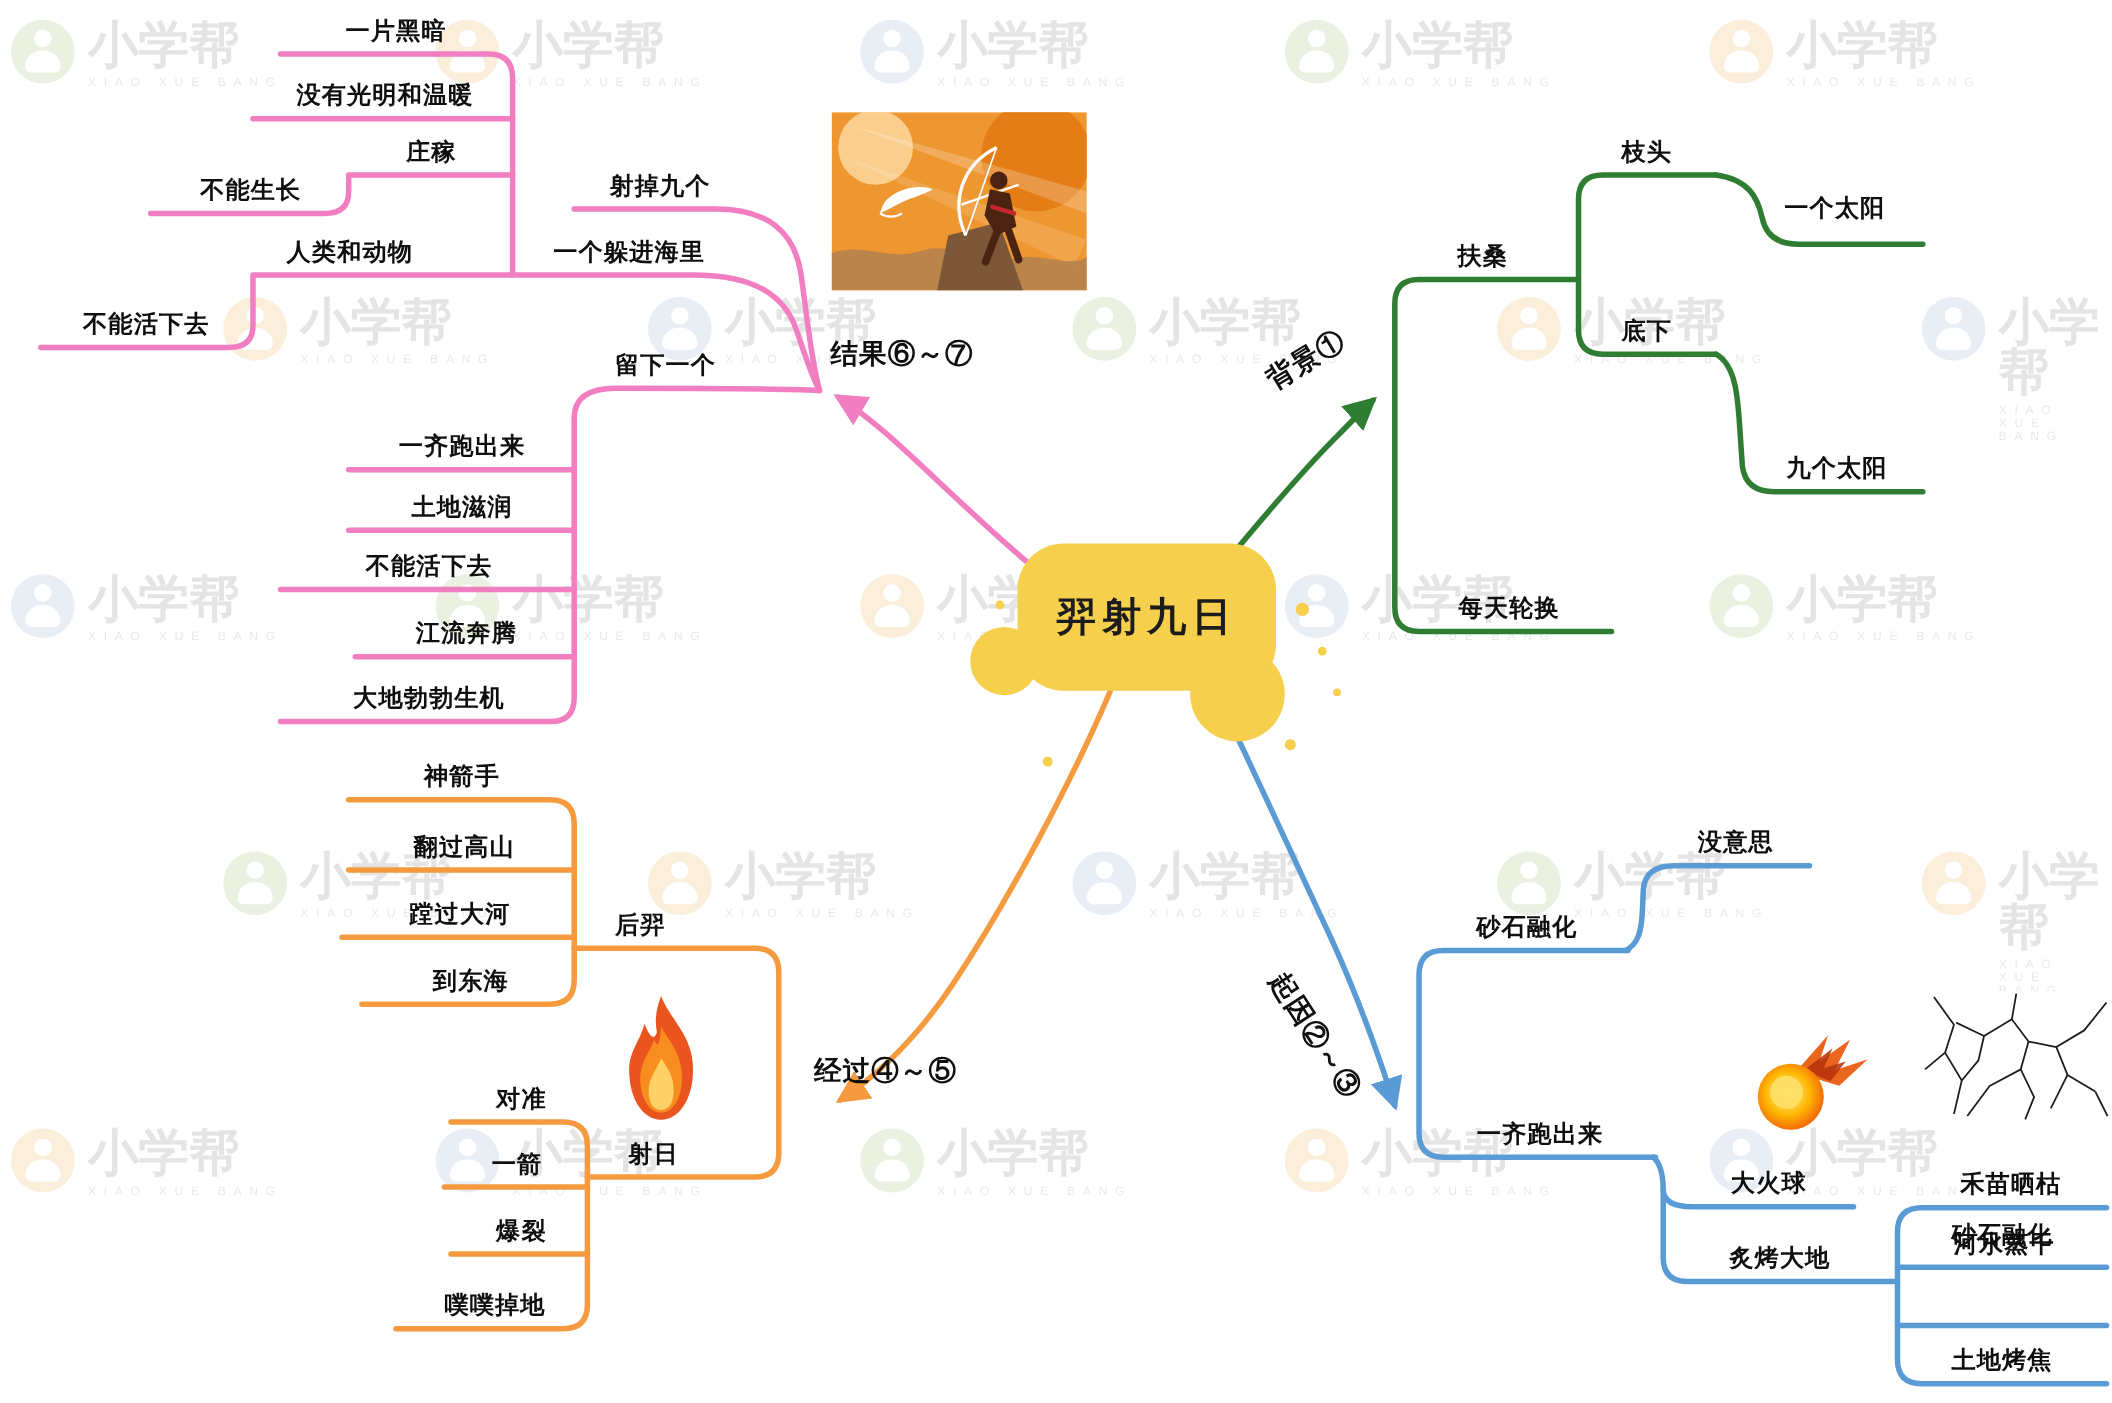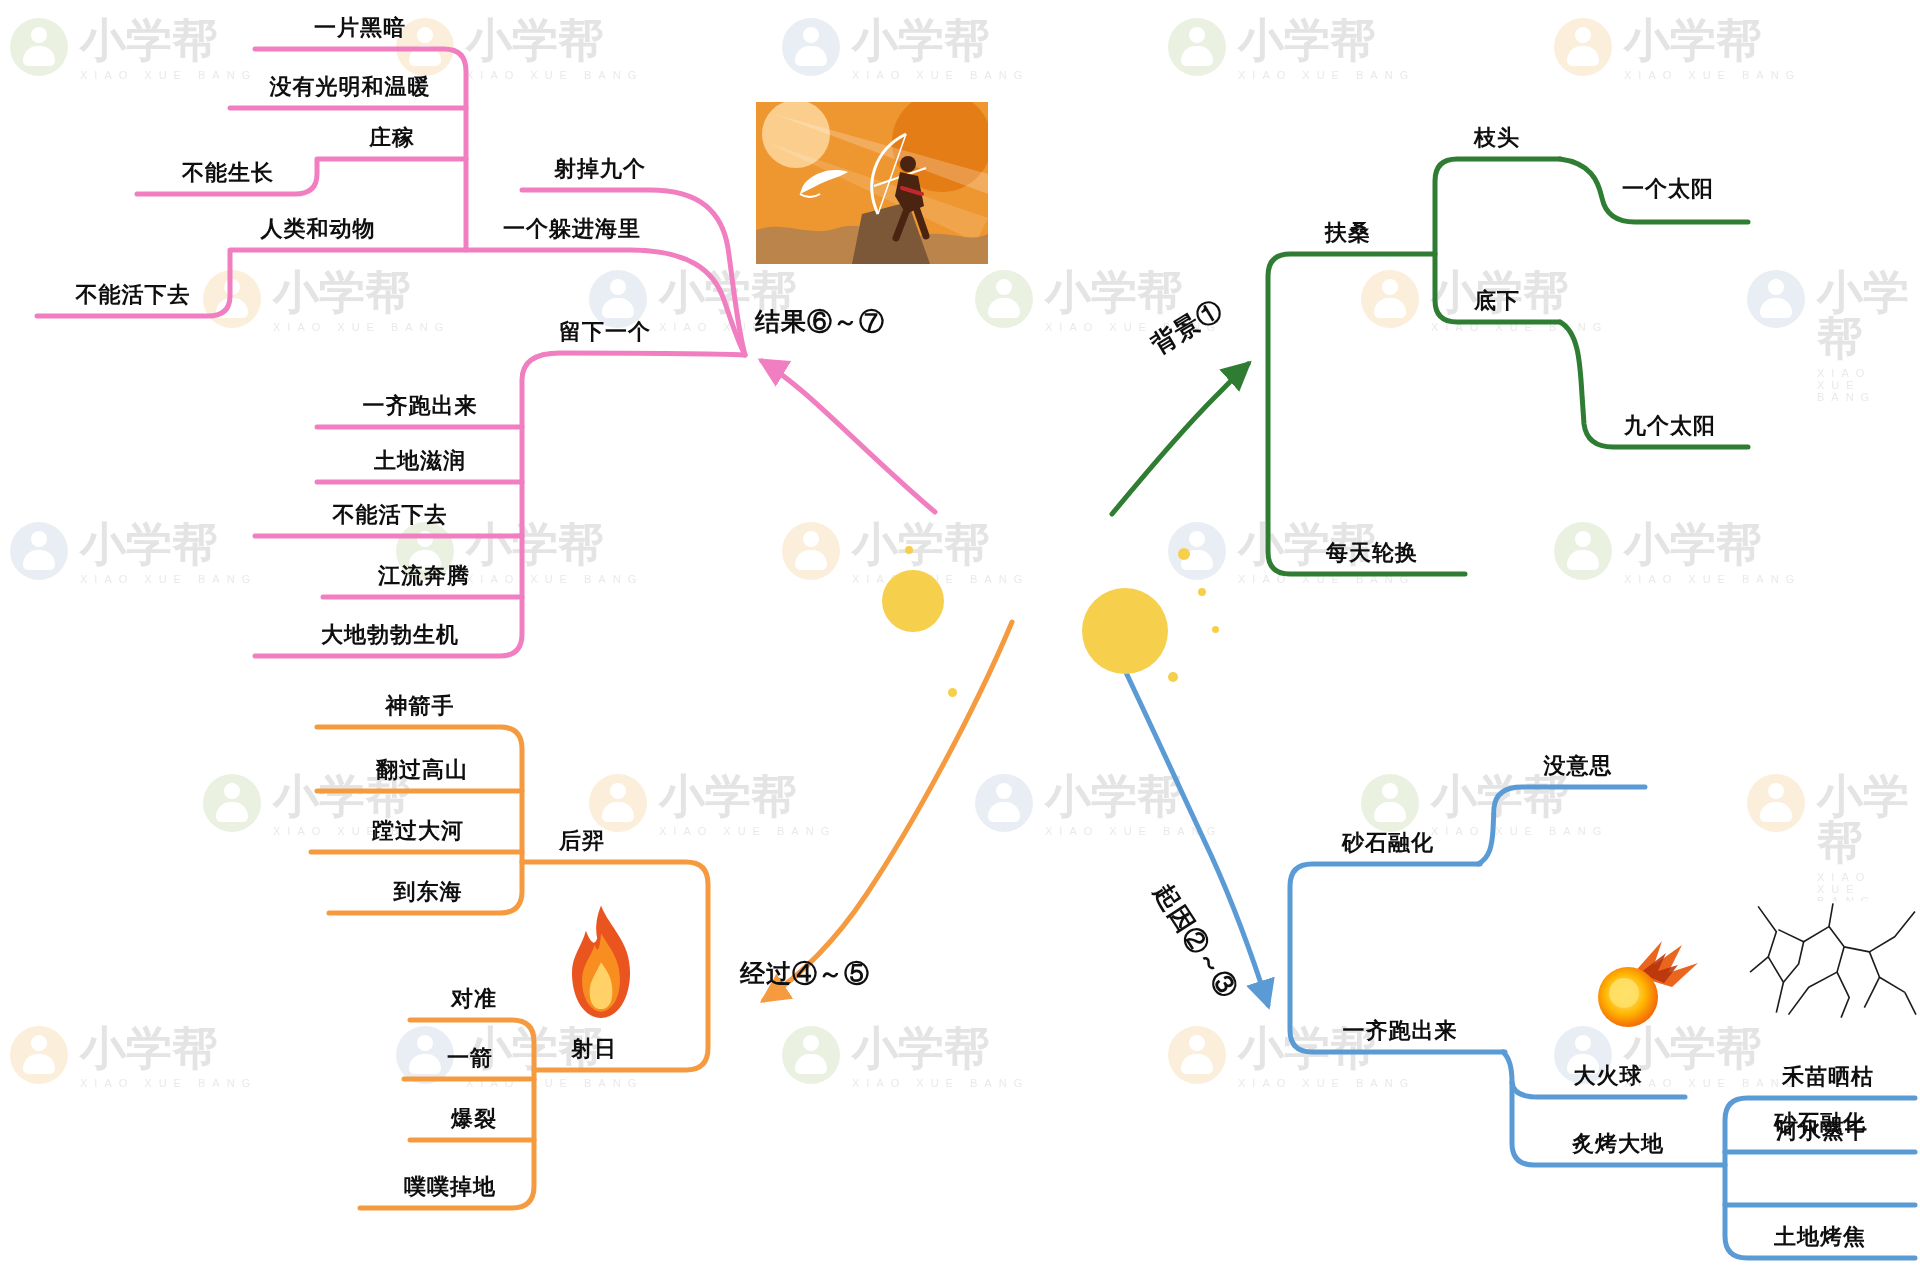--- a/index.html
+++ b/index.html
@@ -347,20 +347,23 @@
   </div>
 
   <div class="center-circle" style="left:882px;top:570px;width:62px;height:62px"></div>
   <div class="center-circle" style="left:1082px;top:588px;width:86px;height:86px"></div>
   <div class="center-circle" style="left:1178px;top:548px;width:12px;height:12px"></div>
   <div class="center-circle" style="left:1198px;top:588px;width:8px;height:8px"></div>
   <div class="center-circle" style="left:1168px;top:672px;width:10px;height:10px"></div>
   <div class="center-circle" style="left:948px;top:688px;width:9px;height:9px"></div>
   <div class="center-circle" style="left:905px;top:546px;width:8px;height:8px"></div>
   <div class="center-circle" style="left:1212px;top:626px;width:7px;height:7px"></div>
+  <div class="center-box">
+    <span class="center-title">羿射九日</span>
+  </div>
 
   <div class="node big" style="left:820px;top:338px">结果⑥～⑦</div>
   <div class="node" style="left:600px;top:184px">射掉九个</div>
   <div class="node" style="left:572px;top:244px">一个躲进海里</div>
   <div class="node" style="left:360px;top:43px">一片黑暗</div>
   <div class="node" style="left:350px;top:102px">没有光明和温暖</div>
   <div class="node" style="left:392px;top:153px">庄稼</div>
   <div class="node" style="left:228px;top:188px">不能生长</div>
   <div class="node" style="left:318px;top:244px">人类和动物</div>
   <div class="node" style="left:133px;top:310px">不能活下去</div>

